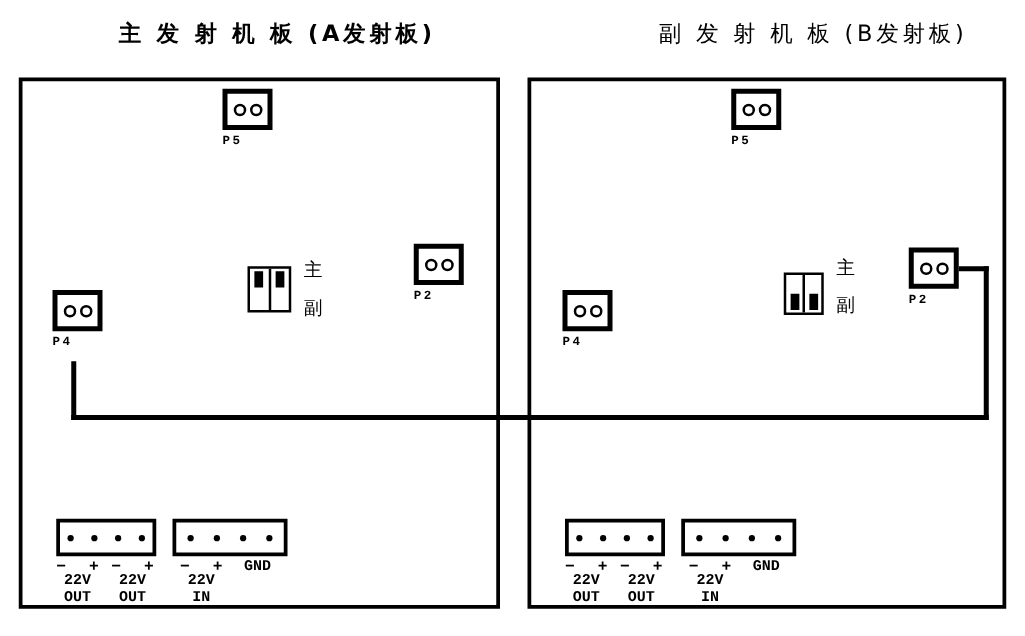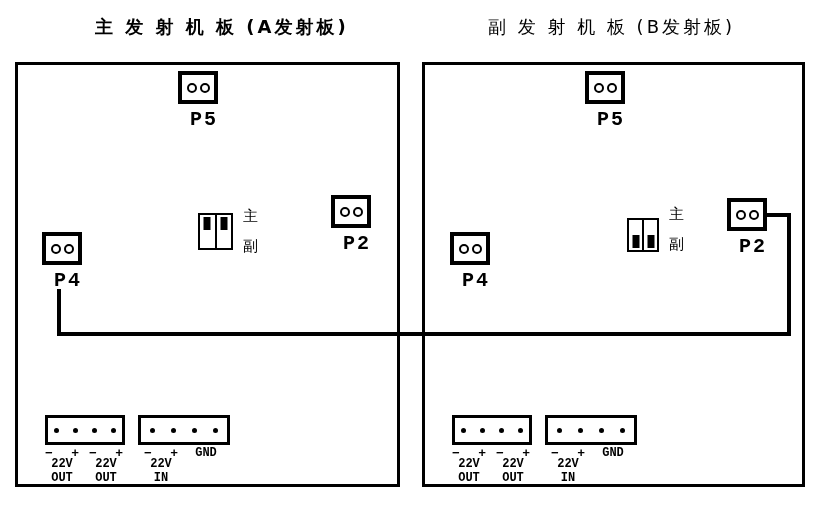--- a/index.html
+++ b/index.html
@@ -25,23 +25,23 @@
   .conn2 {
     position:absolute; width:40px; height:33px; box-sizing:border-box;
     border:4px solid #000; background:#fff;
     display:flex; align-items:center; justify-content:center; gap:3px;
   }
   .hole {
     width:10px; height:10px; box-sizing:border-box;
     border:2px solid #000; border-radius:50%; background:#fff;
   }
   .plabel {
-    position:absolute; width:40px; text-align:right;
+    position:absolute; width:40px; text-align:left;
     font-family:"Liberation Mono", "DejaVu Sans Mono", monospace;
-    font-weight:bold; font-size:20px; letter-spacing:2px;
+    font-weight:bold; font-size:10px; letter-spacing:2px;
   }
 
   
   .jumper {
     position:absolute; width:35px; height:37px; box-sizing:border-box;
     border:2px solid #000; background:#fff; display:flex;
   }
   .jcell { flex:1; position:relative; }
   .jcell.first { border-right:2px solid #000; }
   .jmark {
@@ -78,21 +78,21 @@
     font-family:"Liberation Mono", "DejaVu Sans Mono", monospace;
     font-weight:bold; font-size:12px; line-height:11px;
   }
 
   .wire { position:absolute; background:#000; }
 </style>
 </head>
 <body>
 
 <div class="title" style="left:95px;font-weight:bold;">主 发 射 机 板 (A发射板)</div>
-<div class="title" style="left:488px;text-align:center;">副 发 射 机 板 (B发射板)</div>
+<div class="title" style="left:527px;text-align:center;">副 发 射 机 板 (B发射板)</div>
 
 <div class="board" id="board-a">
 
   <div class="conn2" style="left:160px; top:6px;">
     <span class="hole"></span>
     <span class="hole"></span>
   </div>
   <div class="plabel" style="left:160px; top:43px;">P5</div>
 
   <div class="conn2" style="left:313px; top:130px;">

